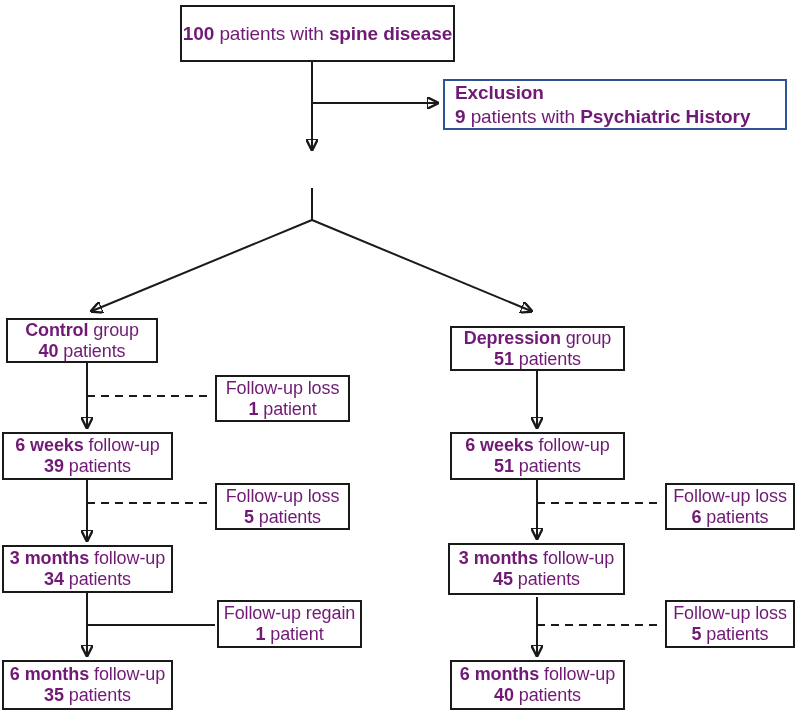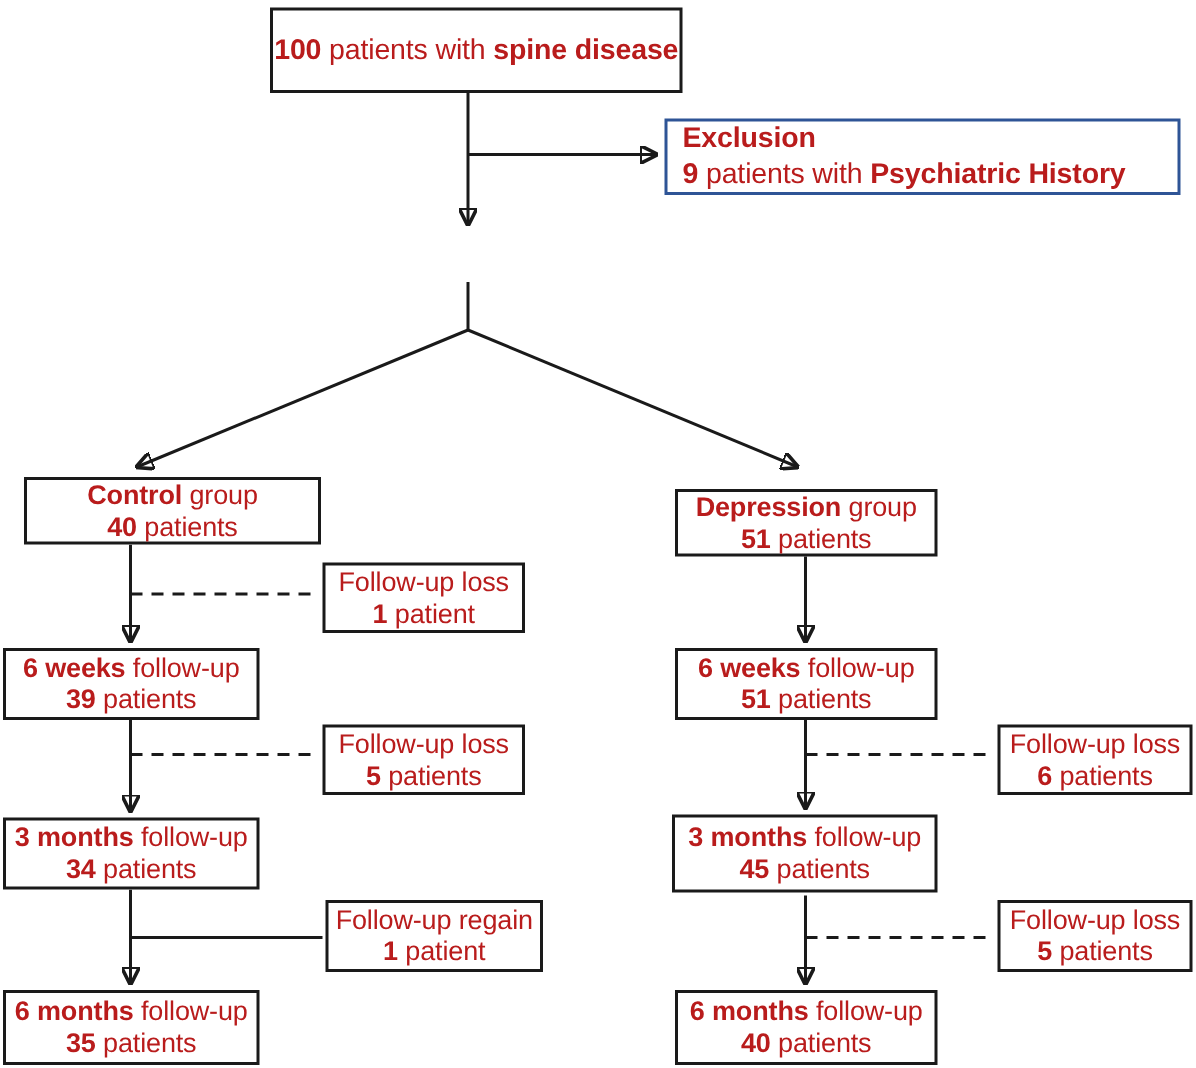--- a/index.html
+++ b/index.html
@@ -1,21 +1,21 @@
 <!DOCTYPE html>
 <html><head>
 <meta charset="utf-8">
 <style>
   html,body{margin:0;padding:0;background:#ffffff;}
   #stage{
     position:relative;
     width:797px;height:712px;
     background:#ffffff;
     font-family:"Liberation Sans","DejaVu Sans",sans-serif;
-    color:#b91c1c;
+    color:#701a75;
     overflow:hidden;
   }
   .box{
     position:absolute;
     box-sizing:border-box;
     background:#ffffff;
     border:2px solid #1a1a1a;
     display:flex;
     flex-direction:column;
     justify-content:center;
@@ -78,21 +78,21 @@
   <div class="box box-lg" style="left:180px;top:5px;width:275px;height:57px">
     <div class="line"><span class="b">100</span><span> patients with </span><span class="b">spine disease</span></div>
   </div>
 
   <div class="box box-exclusion" style="left:443px;top:79px;width:344px;height:51px">
     <div class="line"><span class="b">Exclusion</span></div>
     <div class="line"><span class="b">9</span><span> patients with </span><span class="b">Psychiatric History</span></div>
   </div>
 
 
-  <div class="box" style="left:16px;top:318px;width:198px;height:45px">
+  <div class="box" style="left:6px;top:318px;width:152px;height:45px">
     <div class="line"><span class="b">Control</span><span> group</span></div>
     <div class="line"><span class="b">40</span><span> patients</span></div>
   </div>
 
   <div class="box" style="left:450px;top:326px;width:175px;height:45px">
     <div class="line"><span class="b">Depression</span><span> group</span></div>
     <div class="line"><span class="b">51</span><span> patients</span></div>
   </div>
 
   <div class="box" style="left:215px;top:375px;width:135px;height:47px">

